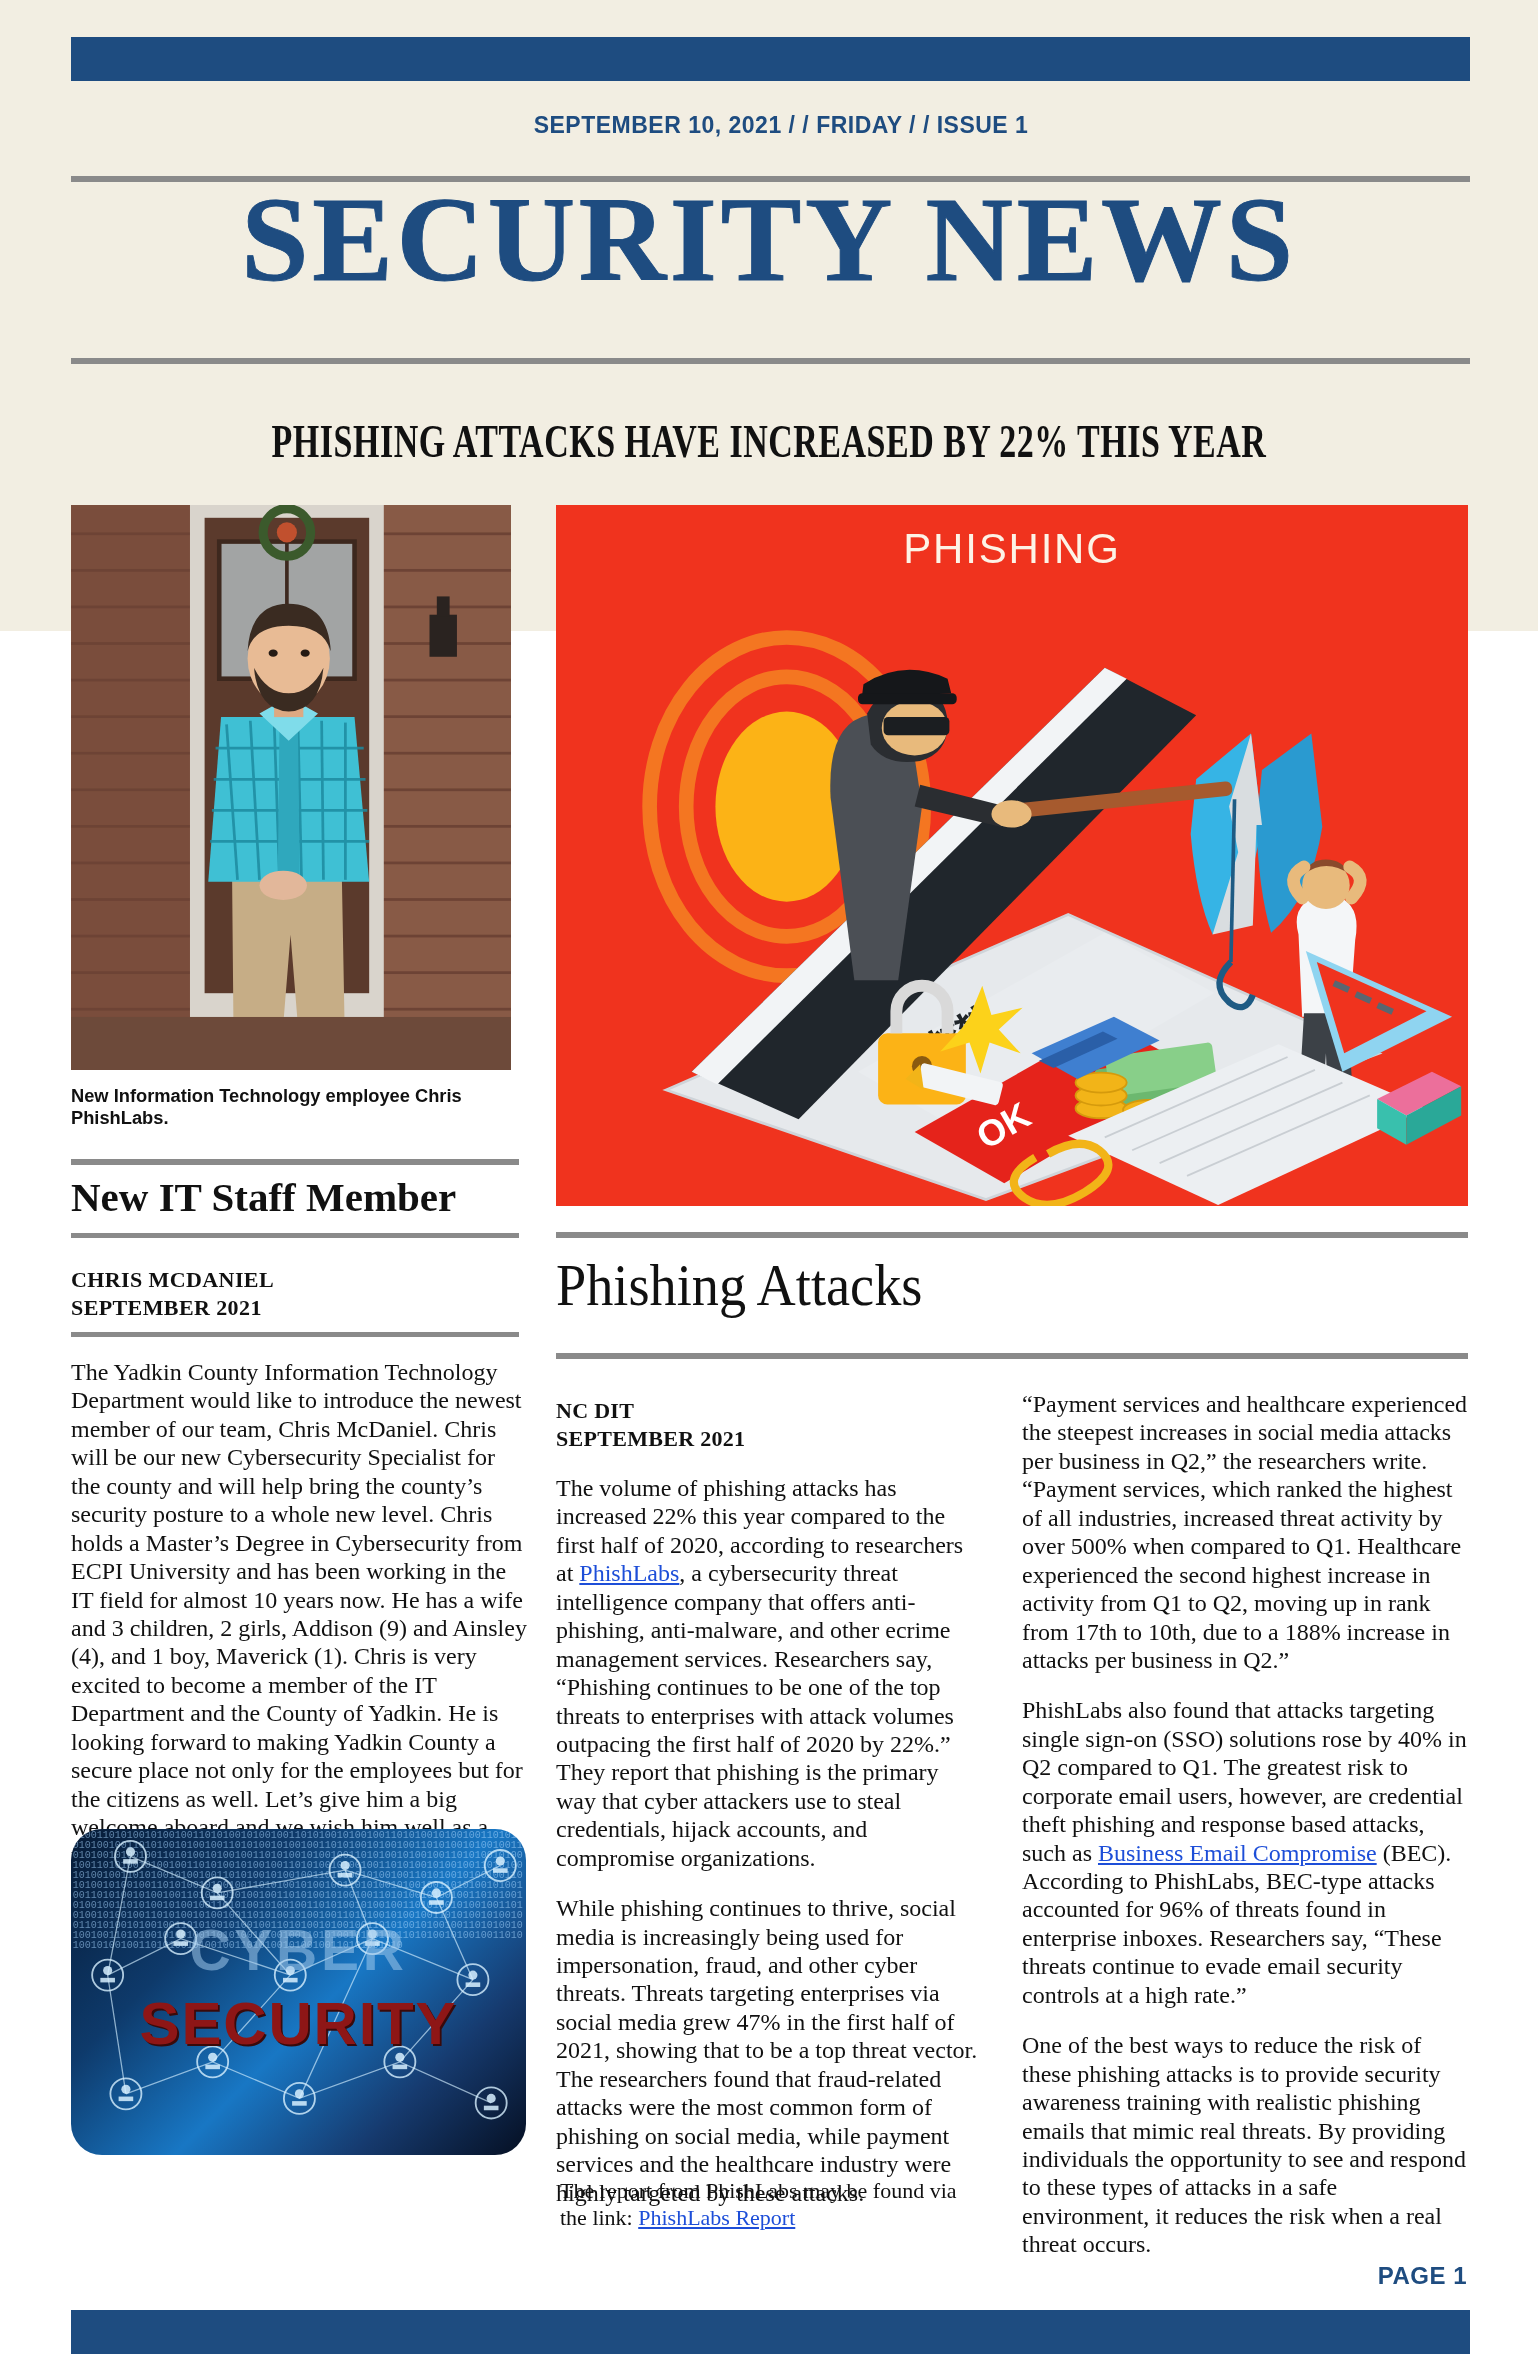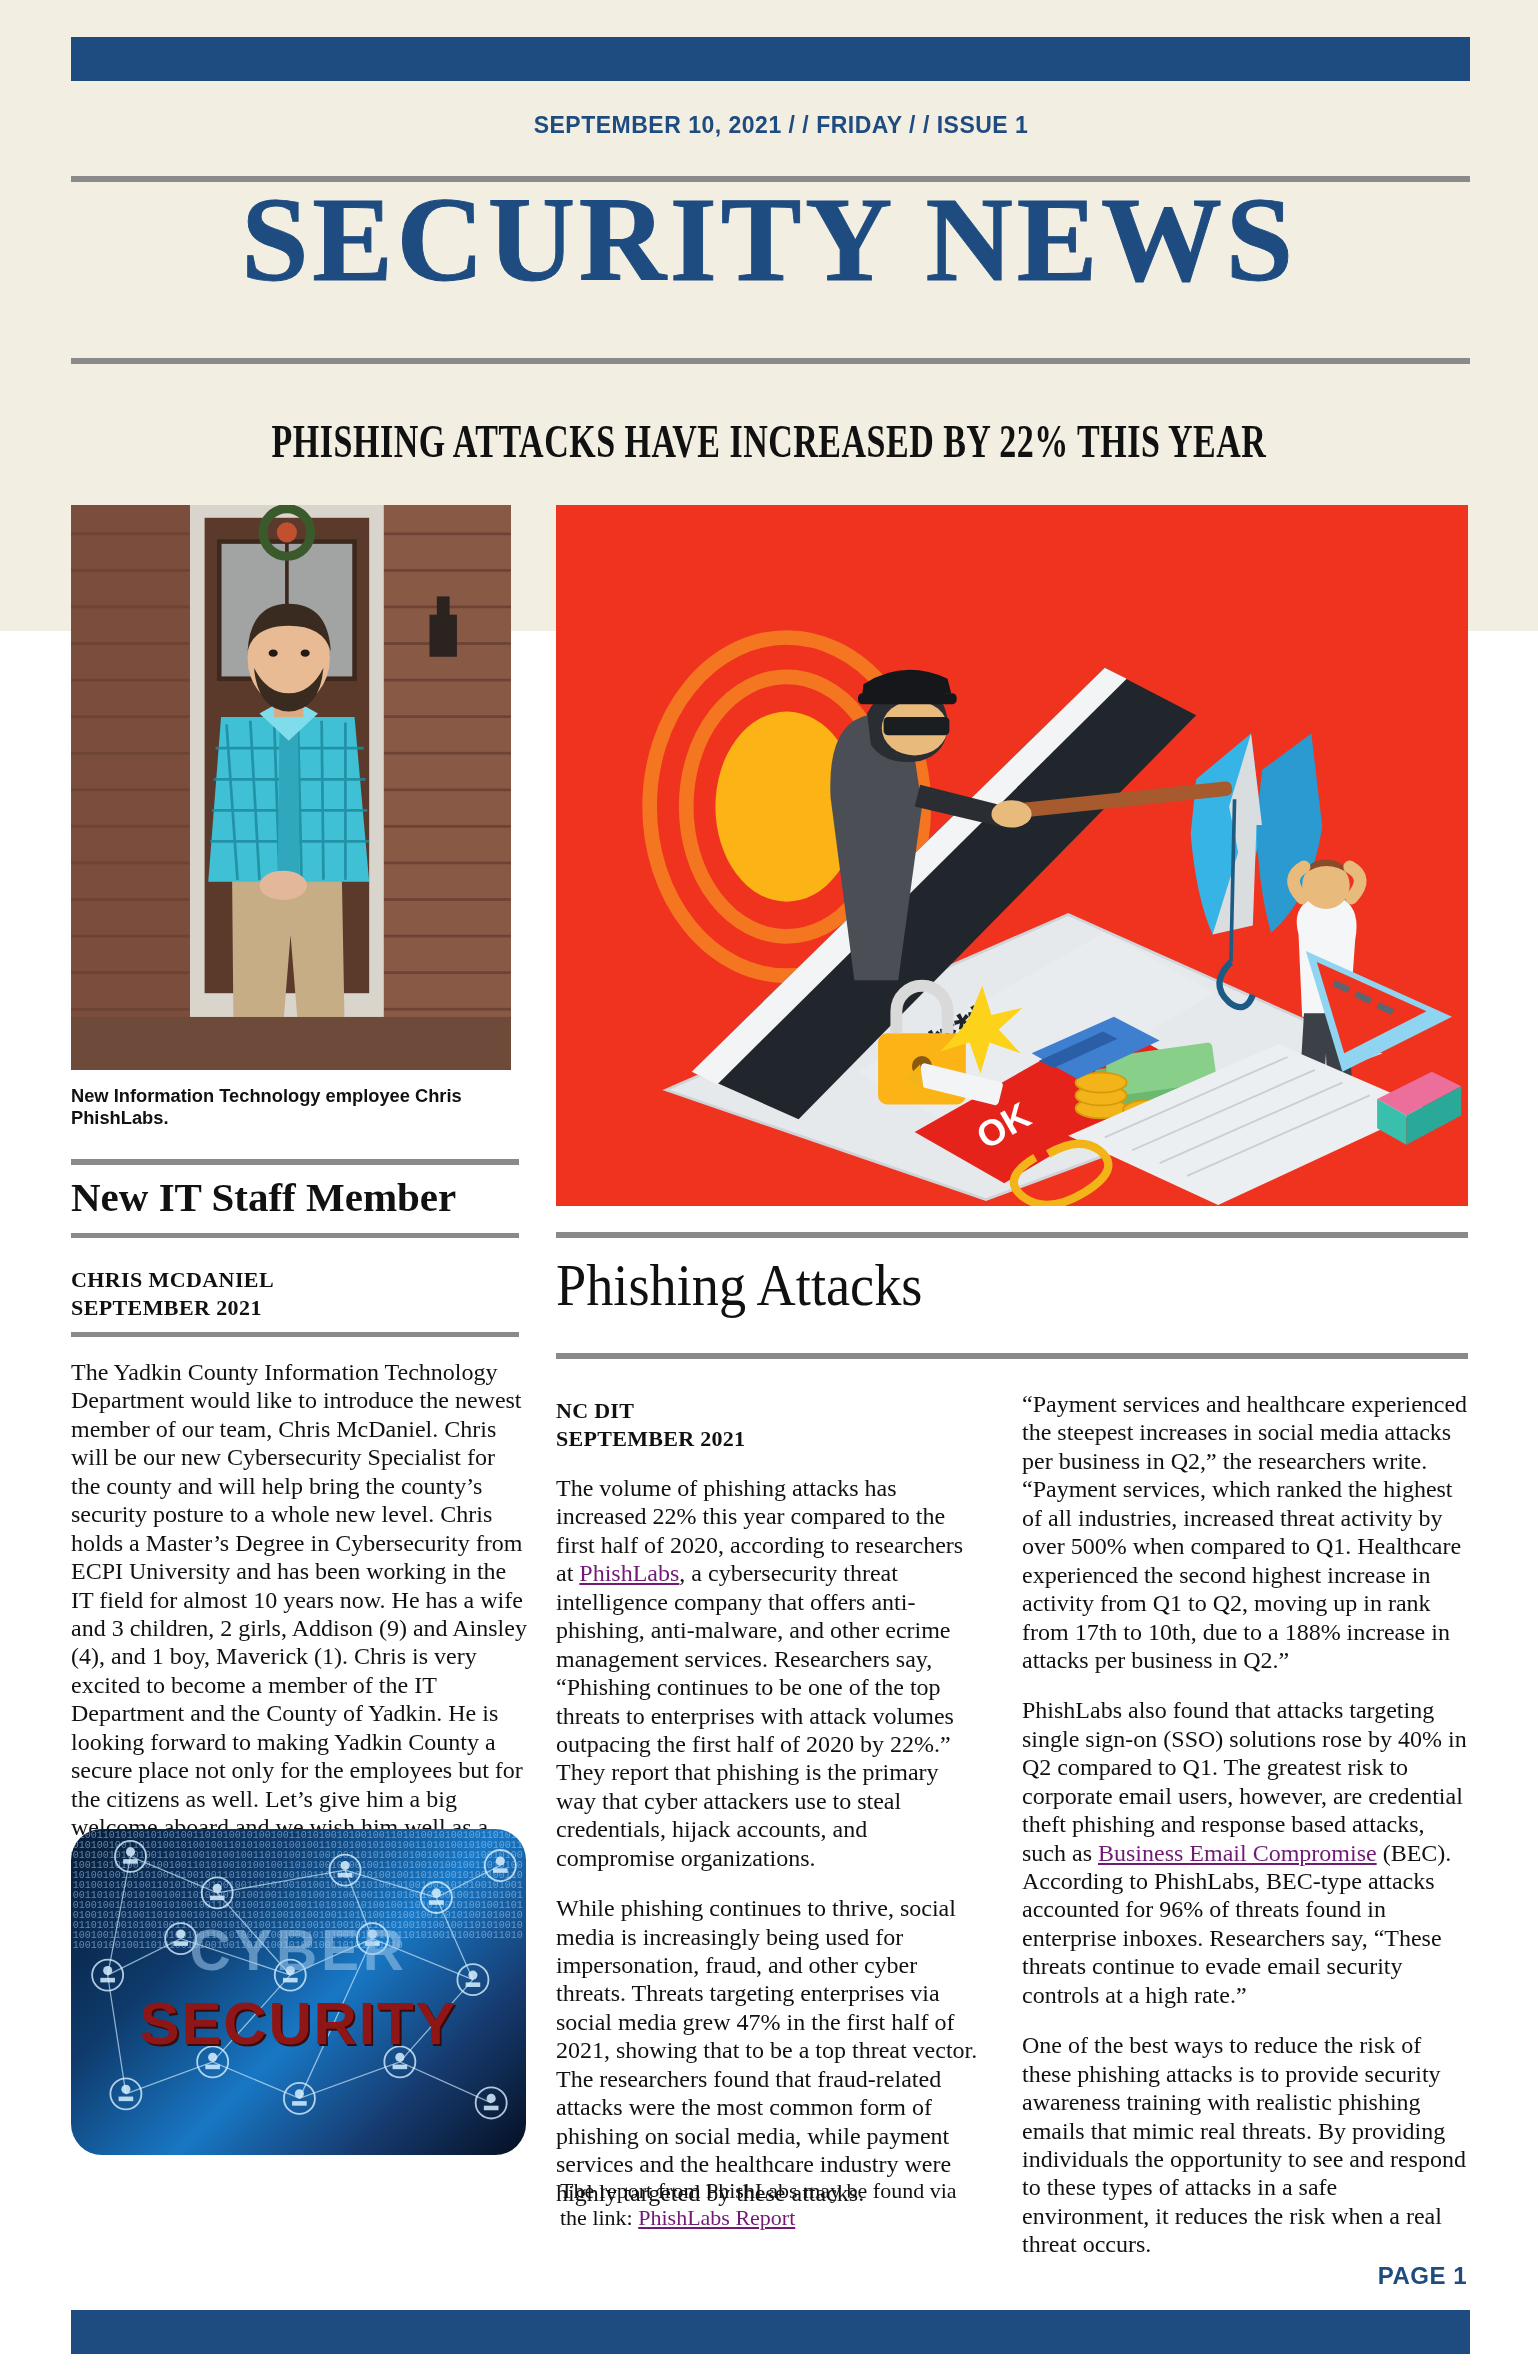--- a/index.html
+++ b/index.html
@@ -197,21 +197,21 @@
     left: 1022px; top: 1390px;
     width: 448px;
     font-family: "Liberation Serif", serif;
     font-size: 24px;
     line-height: 1.185;
     color: #111;
   }
   .col-right p, .col-mid p { margin: 0 0 22px 0; }
   .col-mid-foot p { margin: 4px; }
   a.link {
-    color: #701a75;
+    color: #1d4ed8;
     text-decoration: underline;
   }
   .pagenum {
     position: absolute;
     right: 71px; top: 2262px;
     font-family: "Liberation Sans", sans-serif;
     font-weight: bold;
     font-size: 24px;
     letter-spacing: 0.5px;
     color: #1e4c80;
@@ -553,20 +553,21 @@
 
       <g>
         <rect x="400" y="610" width="92" height="26" rx="4" fill="#f2f4f6" transform="rotate(14 400 610)"></rect>
         <path d="M398 612 L382 628 L402 640 Z" fill="#f2b418"></path>
       </g>
 
       <path d="M524 714 q-40 24 -12 44 q26 18 66 -6 q42 -26 16 -46 q-22 -16 -56 4" fill="none" stroke="#f2b418" stroke-width="9"></path>
 
       <path d="M452 560 l14 -34 l10 32 l34 -8 l-26 24 l24 26 l-34 -12 l-10 34 l-12 -34 l-32 10 l24 -26 Z" fill="#fcd21a"></path>
     </svg>
+    <div class="ph-label">PHISHING</div>
   </div>
 
   <div class="rule-thick" style="left:556px; top:1232px; width:912px;"></div>
   <div class="art-headline">Phishing Attacks</div>
   <div class="rule-thick" style="left:556px; top:1353px; width:912px;"></div>
 
   <div class="col-byline">
     <div>NC DIT</div>
     <div>SEPTEMBER 2021</div>
   </div>

